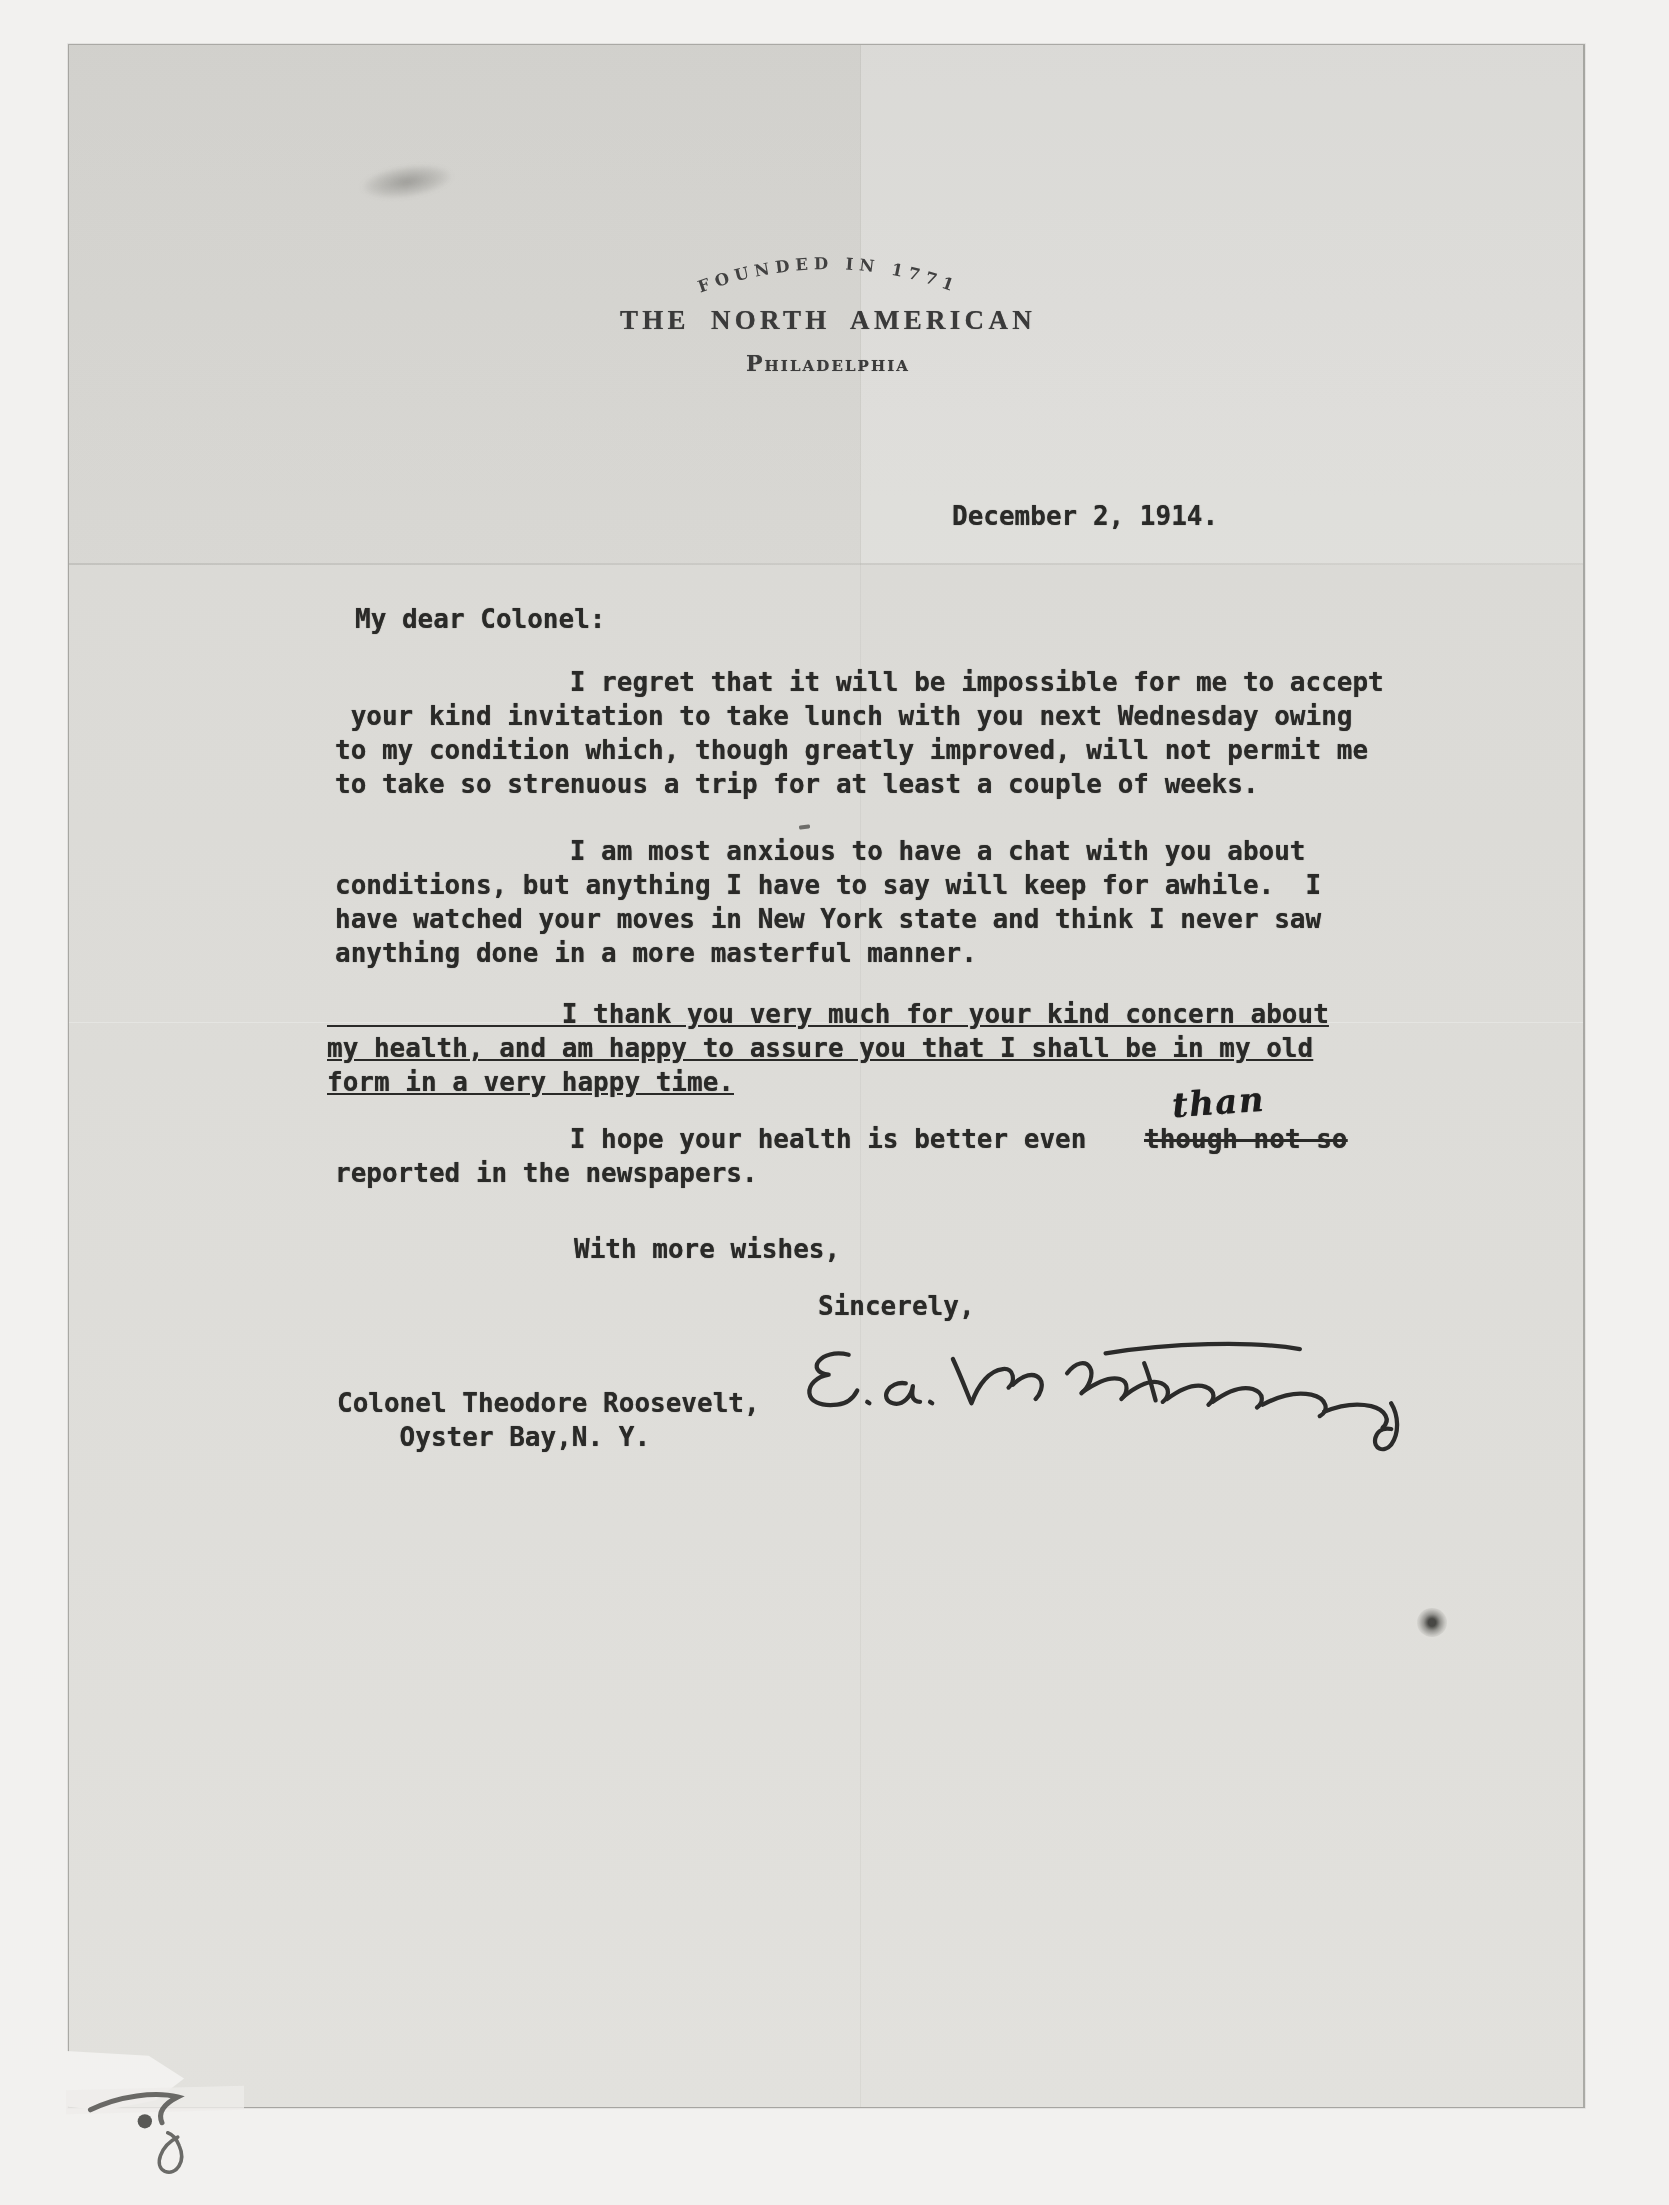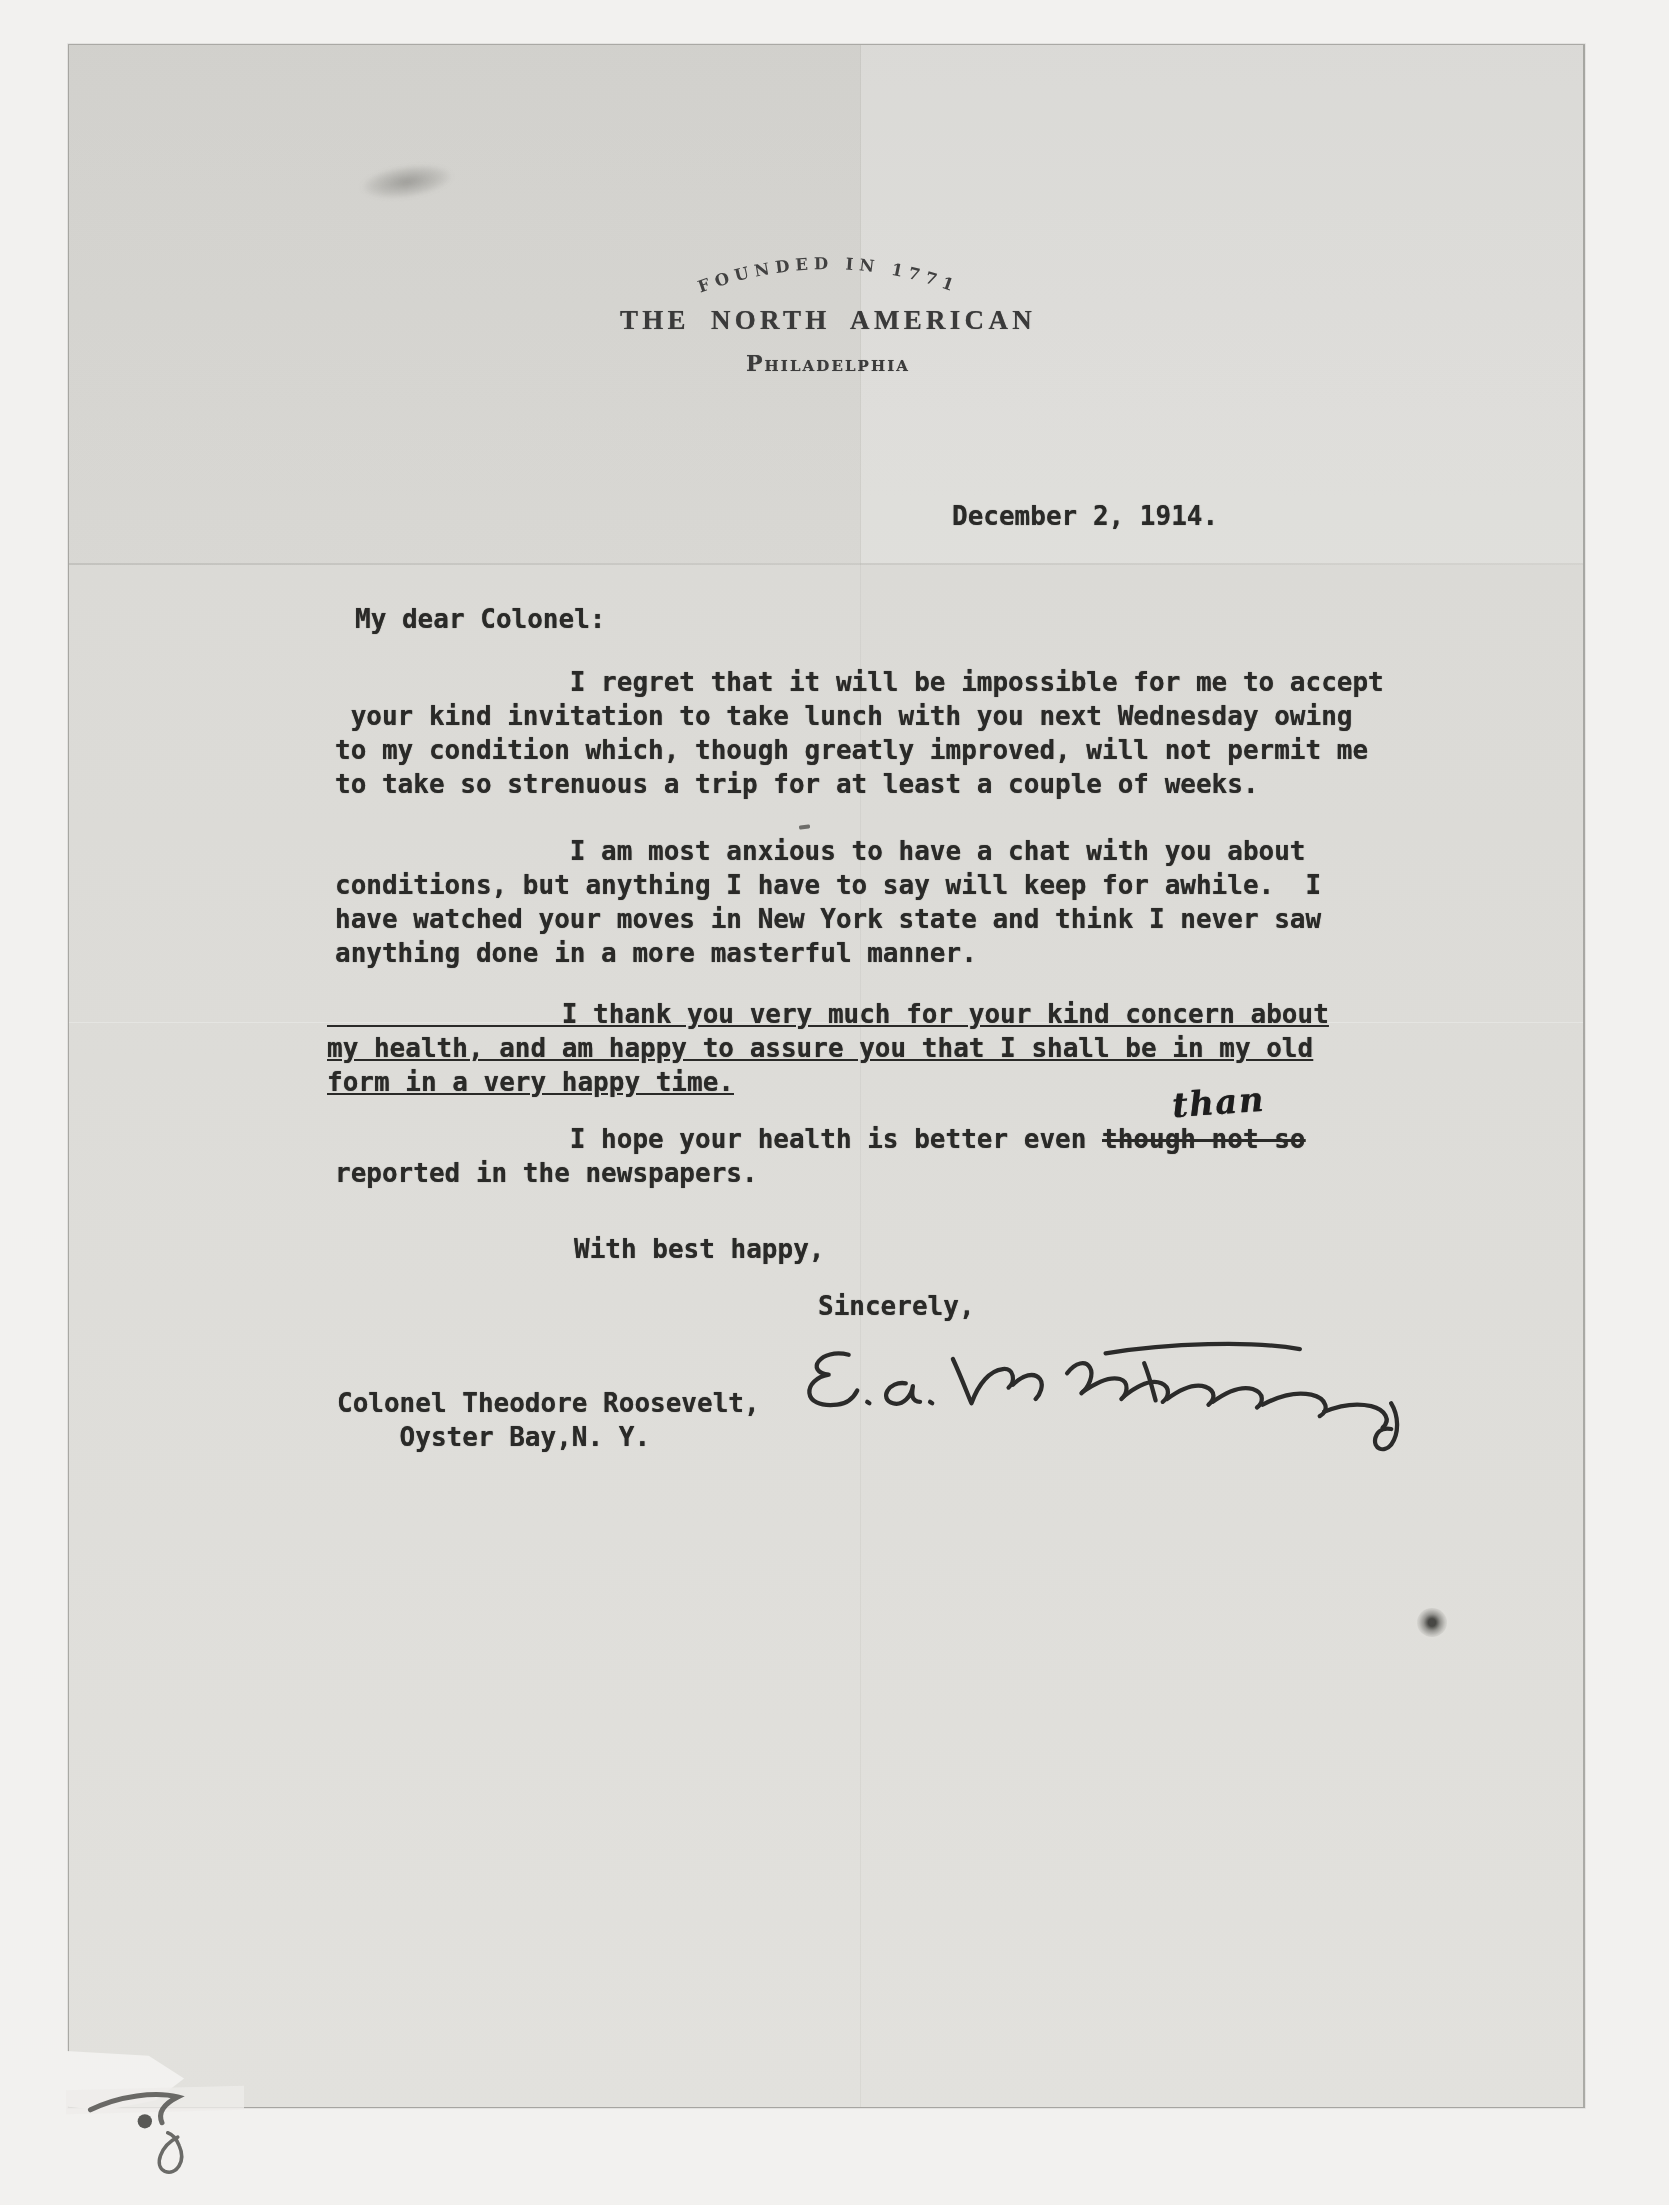--- a/index.html
+++ b/index.html
@@ -46,21 +46,21 @@
 
   
   .mono{
     position:absolute;
     font-family:"DejaVu Sans Mono", monospace;
     font-weight:700;font-size:26px;line-height:34px;color:#2a2a28;
     text-shadow:0 0 0.9px rgba(40,40,38,.8);
     white-space:pre;
   }
   .line{white-space:pre;}
-  .struck{text-decoration:line-through;text-decoration-thickness:2.9px;}
+  .struck{text-decoration:line-through;text-decoration-thickness:2.9px;margin-left:42px;}
   .date-line{left:883px;top:454px;}
   .salutation{left:286px;top:557px;}
   .p1{left:266px;top:620px;}
   .p2{left:266px;top:789px;}
   .p3{left:258px;top:952px;text-decoration:underline;}
   .p4{left:266px;top:1077px;}
   .closing{left:505px;top:1187px;}
   .signoff{left:749px;top:1244px;}
   .recipient{left:268px;top:1341px;}
 
@@ -131,21 +131,21 @@
     <div class="mono salutation">My dear Colonel:</div>
 
     <div class="mono p1"><div class="line"><span>               I regret that it will be impossible for me to accept</span></div><div class="line"><span> your kind invitation to take lunch with you next Wednesday owing</span></div><div class="line"><span>to my condition which, though greatly improved, will not permit me</span></div><div class="line"><span>to take so strenuous a trip for at least a couple of weeks.</span></div></div>
     <div class="stray-dash"></div>
     <div class="mono p2"><div class="line"><span>               I am most anxious to have a chat with you about</span></div><div class="line"><span>conditions, but anything I have to say will keep for awhile.  I</span></div><div class="line"><span>have watched your moves in New York state and think I never saw</span></div><div class="line"><span>anything done in a more masterful manner.</span></div></div>
     <div class="mono p3"><div class="line"><span>               I thank you very much for your kind concern about</span></div><div class="line"><span>my health, and am happy to assure you that I shall be in my old</span></div><div class="line"><span>form in a very happy time.</span></div></div>
     <div class="mono p4"><div class="line"><span>               I hope your health is better even </span><span class="struck">though not so</span></div><div class="line"><span>reported in the newspapers.</span></div></div>
 
     <div class="handwritten">than</div>
 
-    <div class="mono closing">With best happy,</div>
+    <div class="mono closing">With more wishes,</div>
     <div class="mono signoff">Sincerely,</div>
 
     <svg class="signature" width="671" height="136" viewBox="0 0 940 190">
       <g fill="none" stroke="#1c1c1c" stroke-width="6" stroke-linecap="round" stroke-linejoin="round" opacity="0.92">
         <path d="M 92,40 C 52,30 30,64 64,68 C 28,74 24,116 76,110 C 92,108 100,98 104,90"></path>
         <path d="M 118,106 l 3,2"></path>
         <path d="M 172,80 C 148,76 134,102 154,108 C 168,112 180,98 182,84 C 180,96 180,106 192,106"></path>
         <path d="M 206,106 l 3,2"></path>
         <path d="M 238,46 C 250,72 258,94 264,108 C 274,80 290,62 308,60 C 324,58 326,78 316,86"></path>
         <path d="M 322,82 C 336,68 352,64 360,74 C 366,82 360,96 354,102"></path>

